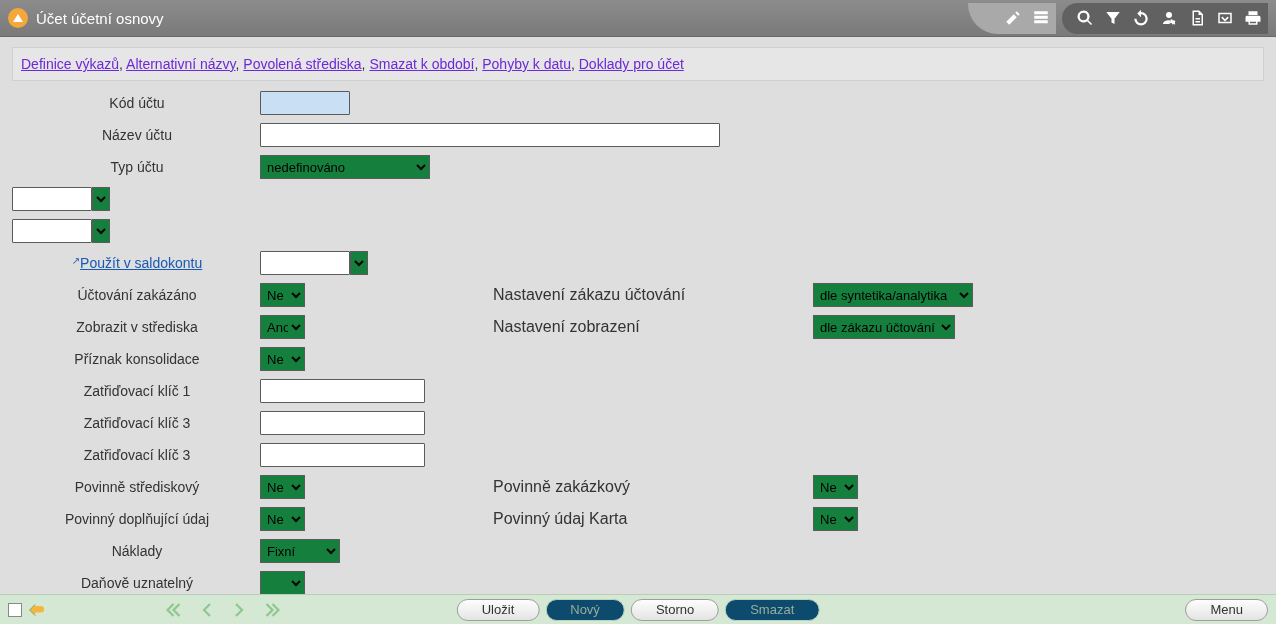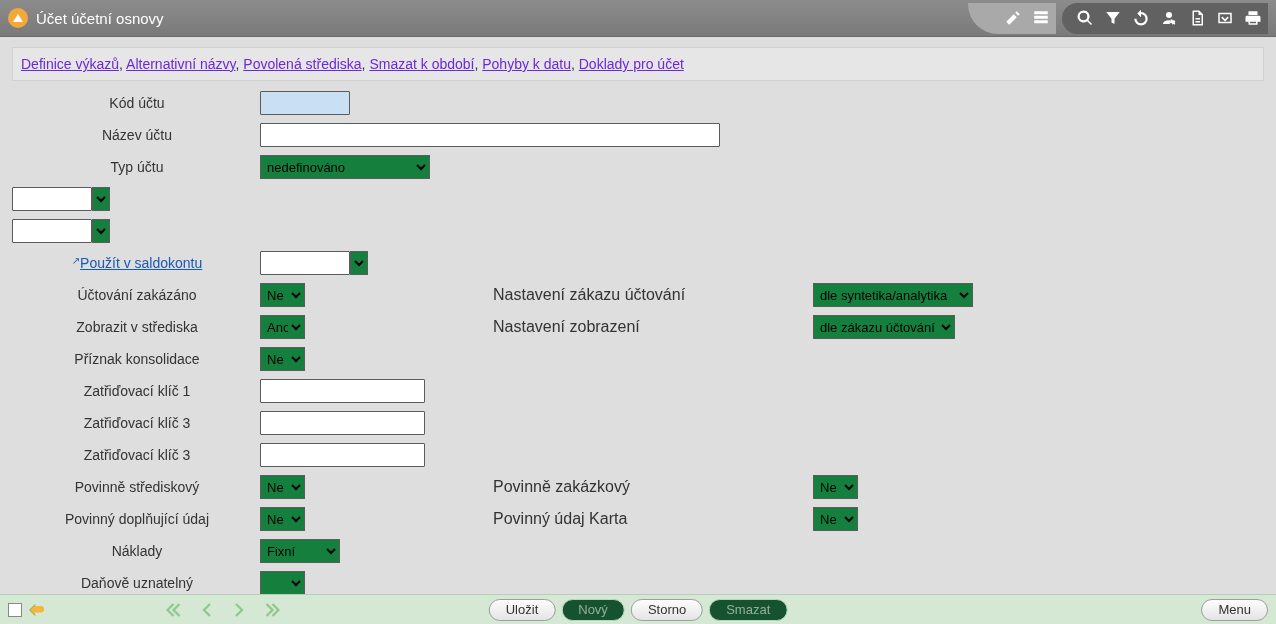--- a/index.html
+++ b/index.html
@@ -161,33 +161,33 @@
     display: flex; gap: 14px; margin-left: 120px;
   }
   .nav-arrow svg { width: 18px; height: 18px; fill: none; stroke: #8fc78f; stroke-width: 3; display:block; }
   .footer .center-btns {
     position: absolute;
     left: 50%; transform: translateX(-50%);
     display: flex; gap: 6px;
   }
   .btn {
     height: 22px;
-    padding: 0 16px;
+    padding: 0 24px;
     border-radius: 11px;
     border: 1px solid #9e9e9e;
     font-size: 13px;
     cursor: pointer;
     display: inline-flex; align-items: center;
   }
   .btn.primary {
     background: linear-gradient(#fdfdfd, #e4e4e4);
     color: #333;
   }
   .btn.disabled {
-    background: #14532d;
+    background: #0c4a6e;
     border-color: #bcd4bc;
     color: #9aad9a;
     cursor: default;
   }
   .footer .menu-btn {
     margin-left: auto;
   }
 </style>
 </head>
 <body>

